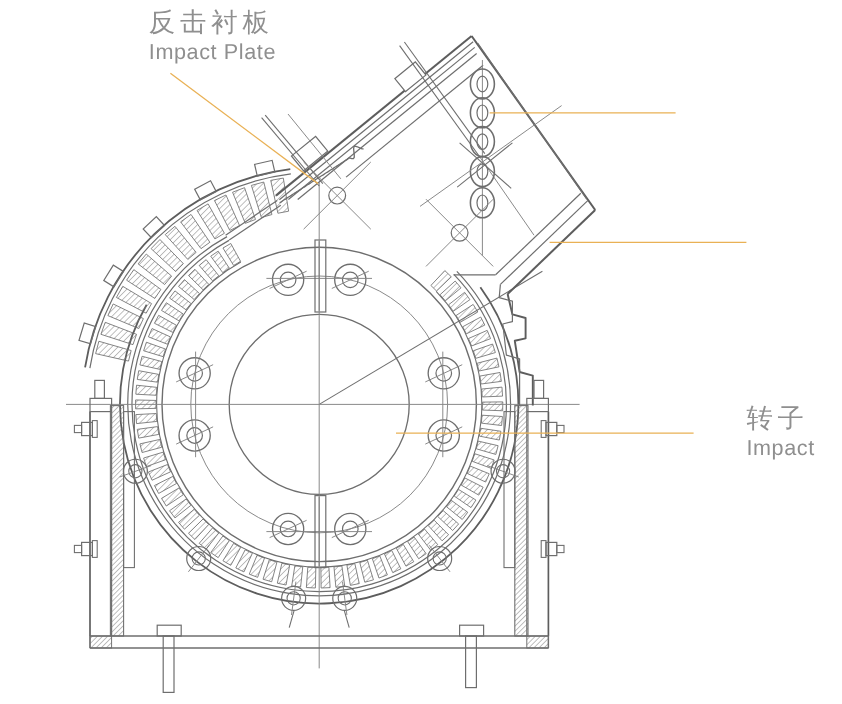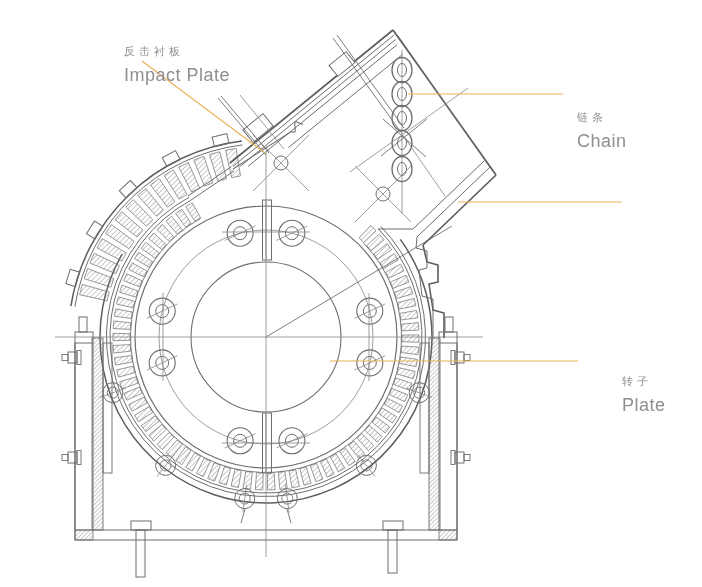--- a/index.html
+++ b/index.html
@@ -1,20 +1,20 @@
 <!DOCTYPE html>
 <html><head>
 <meta charset="utf-8">
 <style>
   html,body{margin:0;padding:0;background:#ffffff;}
   .stage{position:relative;width:702px;height:587px;background:#ffffff;overflow:hidden;
          font-family:"Liberation Sans","DejaVu Sans",sans-serif;}
   .stage svg{position:absolute;left:0;top:0;}
   .label{position:absolute;color:#8f8f8f;}
-  .label .zh{display:block;font-size:11px;letter-spacing:4px;line-height:22px;margin-top:32px;}
+  .label .zh{display:block;font-size:22px;letter-spacing:4px;line-height:22px;}
   .label .en{display:block;font-size:18px;letter-spacing:0.5px;line-height:20px;margin-top:3px;}
   .label.frame-label .en{margin-left:6px;}
 </style>
 </head>
 <body>
 
 <div class="stage">
   <svg id="drawing" width="702" height="587" viewBox="0 0 702 587">
       <defs>
         <pattern id="h1" width="3.6" height="3.6" patternUnits="userSpaceOnUse" patternTransform="rotate(45)">
@@ -295,21 +295,17 @@
         <line x1="408" y1="94" x2="563" y2="94" stroke="#e9b155" stroke-width="1.1"></line>
         <line x1="458" y1="202" x2="622" y2="202" stroke="#e9b155" stroke-width="1.1"></line>
         <line x1="330" y1="361" x2="578" y2="361" stroke="#e9b155" stroke-width="1.1"></line>
       </g>
     </svg>
 
   <div class="label" style="left:124px;top:8px;">
     <span class="zh">反击衬板</span>
     <span class="en">Impact Plate</span>
   </div>
-  <div class="label" style="left:577px;top:74px;">
-    <span class="zh">链条</span>
-    <span class="en">Chain</span>
-  </div>
   <div class="label" style="left:622px;top:338px;">
     <span class="zh">转子</span>
-    <span class="en">Plate</span>
+    <span class="en">Impact</span>
   </div>
 </div>
 
 </body></html>

